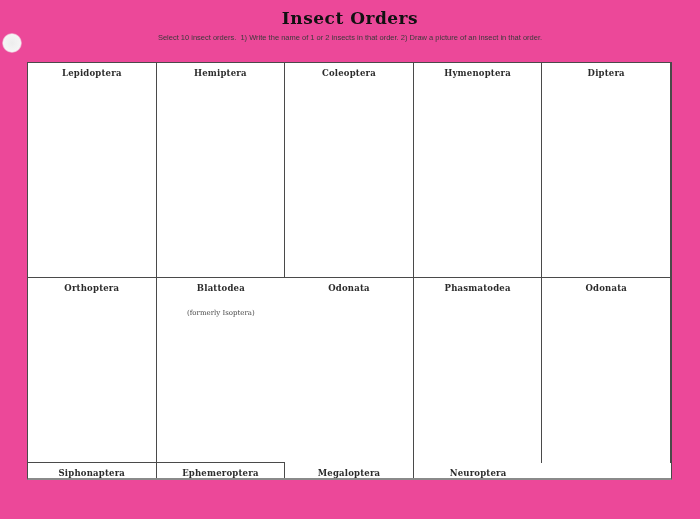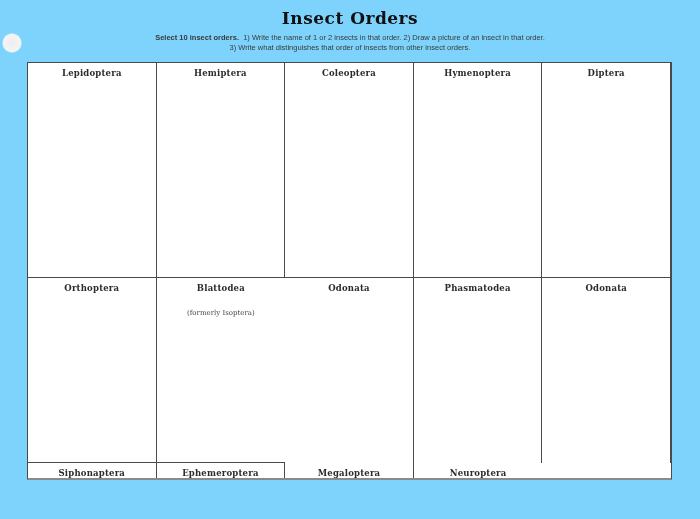--- a/index.html
+++ b/index.html
@@ -4,21 +4,21 @@
 <style>
   html, body {
     margin: 0;
     padding: 0;
     background: #ffffff;
   }
   #page {
     position: relative;
     width: 700px;
     height: 519px;
-    background: #7dd3fc;
+    background: #ec4899;
     overflow: hidden;
     font-family: "Liberation Sans", sans-serif;
     color: #2e2e2e;
   }
   
   .scan-dot {
     position: absolute;
     left: 2px;
     top: 33px;
     width: 20px;
@@ -41,21 +41,21 @@
   .instructions {
     position: absolute;
     top: 33px;
     left: 0;
     width: 100%;
     text-align: center;
     font-size: 7.5px;
     line-height: 10px;
     color: #3a3a3a;
   }
-  .instructions .bold { font-weight: bold; }
+  .instructions .bold { font-weight: normal; }
   .orders-table {
     position: absolute;
     left: 27px;
     top: 62px;
     width: 645px;
     height: 418px;
     border: 1px solid #4a4a4a;
     border-bottom: 2px solid #8a8a8a;
     display: grid;
     grid-template-columns: repeat(5, 1fr);
@@ -91,21 +91,20 @@
 <body>
 
 <div id="page">
 
   <div class="scan-dot"></div>
 
   <div class="doc-title">Insect Orders</div>
 
   <div class="instructions">
     <div><span class="bold">Select 10 insect orders.</span>&nbsp;&nbsp;<span>1) Write the name of 1 or 2 insects in that order.  2) Draw a picture of an insect in that order.</span></div>
-    <div>3) Write what distinguishes that order of insects from other insect orders.</div>
   </div>
 
   <div class="orders-table">
 
     <div class="cell">
       <div class="order-name">Lepidoptera</div>
     </div>
     <div class="cell">
       <div class="order-name">Hemiptera</div>
     </div>

